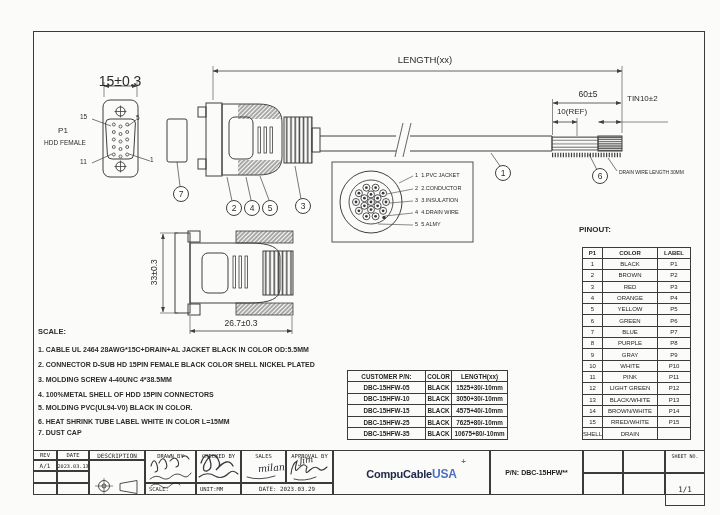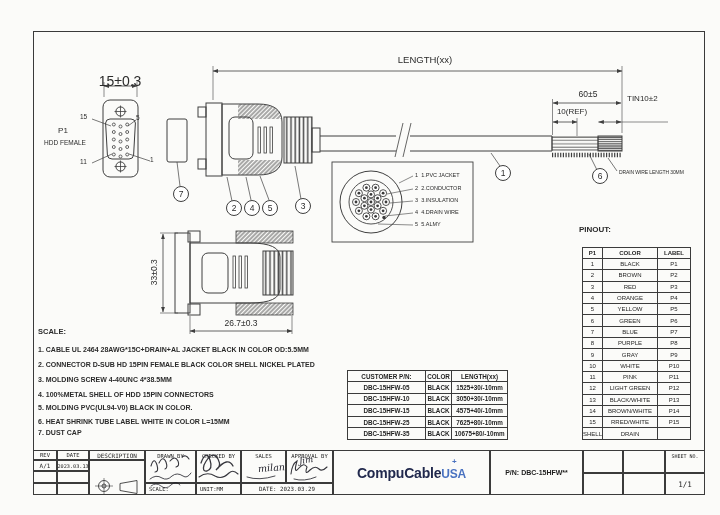--- a/index.html
+++ b/index.html
@@ -439,29 +439,29 @@
   <div class="cell top" style="left:145px;top:450px;width:51px;height:33px;font-size:5.5px">DRAWN BY</div>
   <div class="cell left" style="left:145px;top:483px;width:51px;height:12px;font-size:5.5px">SCALE:</div>
   <div class="cell top" style="left:196px;top:450px;width:45px;height:33px;font-size:5.5px">CHECKED BY</div>
   <div class="cell left" style="left:196px;top:483px;width:45px;height:12px;font-size:5.5px">UNIT:MM</div>
   <div class="cell top" style="left:241px;top:450px;width:45px;height:33px;font-size:5.5px">SALES</div>
   <div class="cell top" style="left:286px;top:450px;width:47px;height:33px;font-size:5.5px">APPROVAL BY</div>
   <div class="cell" style="left:241px;top:483px;width:92px;height:12px;font-size:5.8px">DATE: 2023.03.29</div>
 
   <div class="cell" style="left:333px;top:450px;width:157px;height:45px">
     <div class="logo-wrap">
-      <span style="font-size:14px;color:#21294d">CompuCable</span><span style="font-size:12px;color:#4a72c0">USA</span>
+      <span style="font-size:11px;color:#21294d">CompuCable</span><span style="font-size:12px;color:#4a72c0">USA</span>
       <span class="logo-plus">+</span>
     </div>
   </div>
 
   <div class="cell" style="left:490px;top:450px;width:93px;height:45px;font-family:'Liberation Sans',sans-serif;font-size:7px;font-weight:600">P/N: DBC-15HFW**</div>
   <div class="cell" style="left:583px;top:450px;width:40px;height:23px"></div>
   <div class="cell" style="left:583px;top:473px;width:40px;height:22px"></div>
   <div class="cell" style="left:623px;top:450px;width:42px;height:23px"></div>
   <div class="cell" style="left:623px;top:473px;width:42px;height:22px"></div>
   <div class="cell top" style="left:665px;top:450px;width:40px;height:23px;font-size:5px">SHEET NO.</div>
-  <div class="cell" style="left:665px;top:473px;width:40px;height:22px;font-size:7.5px">1/1</div>
+  <div class="cell" style="left:665px;top:473px;width:40px;height:33px;font-size:7.5px">1/1</div>
 
   <div class="sig" style="left:244px;top:462px;width:55px;text-align:center;font-size:9.5px;transform:rotate(-4deg)">milan</div>
   <div class="sig" style="left:299px;top:455px;font-size:8.5px;transform:rotate(-8deg)">Jim</div>
 
 </div>
 
 </body></html>

